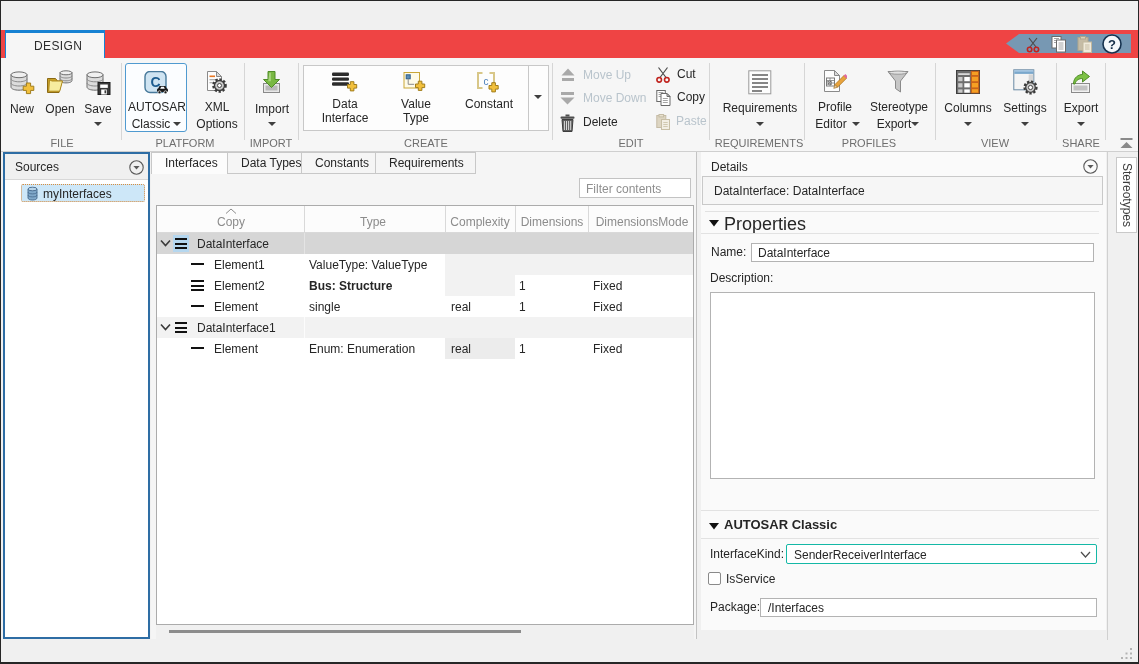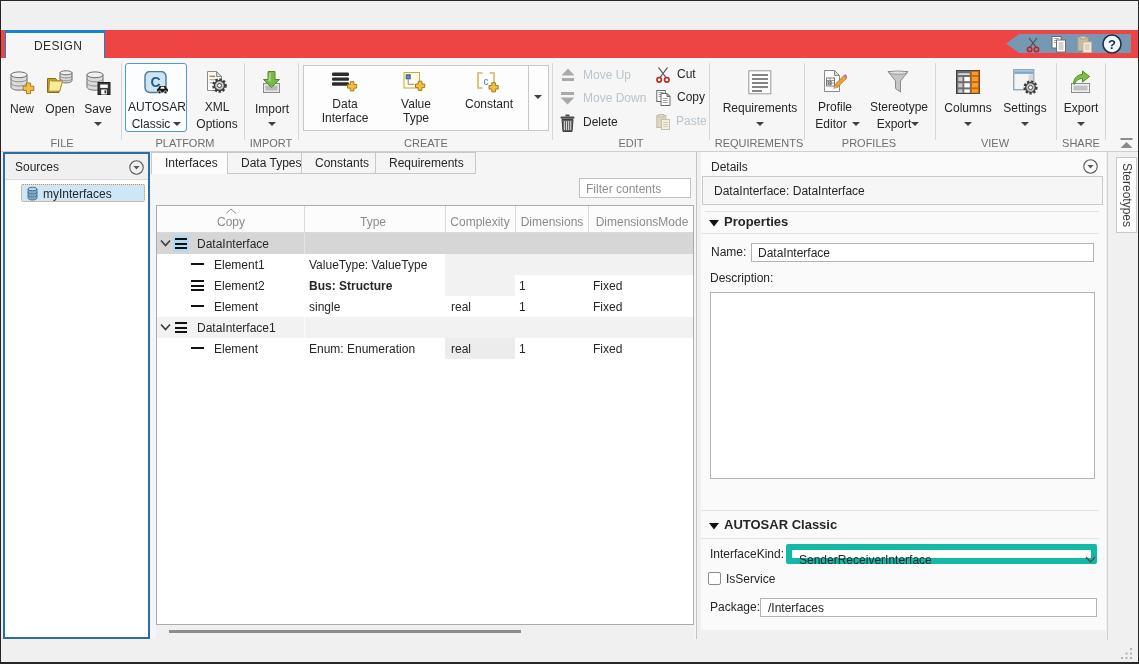--- a/index.html
+++ b/index.html
@@ -399,36 +399,36 @@
       <circle cx="7.5" cy="7.5" r="6.7" fill="none" stroke="#5a5a5a" stroke-width="1.1"></circle>
       <path d="M4.4 6l3.1 3.4L10.6 6z" fill="#5a5a5a"></path>
     </svg>
     <div class="a" style="left:1px;top:24px;width:401px;height:29px;background:#f6f6f6;border:1px solid #c9c9c9">
           <span class="a nw" style="left:11px;top:7px">DataInterface: DataInterface</span>
         </div>
     <div class="a" style="left:4px;top:59px;width:394px;height:1px;background:#e2e2e2"></div>
     <svg class="a" style="left:8px;top:67px" width="10" height="8" viewBox="0 0 10 8">
           <path d="M0 1h10L5 7.5z" fill="#111"></path>
         </svg>
-    <span class="a nw" style="left:23px;top:62px;font-weight:bold;font-size:13px">Properties</span>
+    <span class="a nw" style="left:23px;top:62px;font-weight:normal;font-size:18px">Properties</span>
     <div class="a" style="left:0;top:81px;width:398px;height:1px;background:#e2e2e2"></div>
     <span class="a nw" style="left:10px;top:93px">Name:</span>
     <div class="a" style="left:50px;top:91px;width:343px;height:19px;background:#fff;border:1px solid #b3b3b3">
           <span class="a nw" style="left:6px;top:2px">DataInterface</span>
         </div>
     <span class="a nw" style="left:9px;top:119px">Description:</span>
     <div class="a" style="left:9px;top:140px;width:385px;height:187px;background:#fff;border:1px solid #b3b3b3"></div>
     <div class="a" style="left:0;top:358px;width:398px;height:1px;background:#e2e2e2"></div>
     <svg class="a" style="left:8px;top:370px" width="10" height="8" viewBox="0 0 10 8">
           <path d="M0 1h10L5 7.5z" fill="#111"></path>
         </svg>
     <span class="a nw" style="left:23px;top:365px;font-weight:bold;font-size:13px">AUTOSAR Classic</span>
     <div class="a" style="left:0;top:386px;width:398px;height:1px;background:#e2e2e2"></div>
     <span class="a nw" style="left:9px;top:395px">InterfaceKind:</span>
-    <div class="a" style="left:85px;top:392px;width:311px;height:20px;background:#fff;border:6px solid #14b8a6;border-radius:2px">
+    <div class="a" style="left:85px;top:392px;width:311px;height:20px;background:#fff;border:1px solid #14b8a6;border-radius:2px">
       <span class="a nw" style="left:7px;top:3px">SenderReceiverInterface</span>
       <svg class="a" style="left:293px;top:6px" width="11" height="8" viewBox="0 0 11 8">
             <path d="M1 1l4.5 5L10 1" fill="none" stroke="#4d4d4d" stroke-width="1.2"></path>
           </svg>
     </div>
     <div class="a" style="left:7px;top:420px;width:13px;height:13px;background:#fff;border:1px solid #8a8a8a;border-radius:2px"></div>
     <span class="a nw" style="left:25px;top:420px">IsService</span>
     <span class="a nw" style="left:9px;top:448px">Package:</span>
     <div class="a" style="left:59px;top:446px;width:337px;height:19px;background:#fff;border:1px solid #b3b3b3">
           <span class="a nw" style="left:7px;top:2px">/Interfaces</span>

